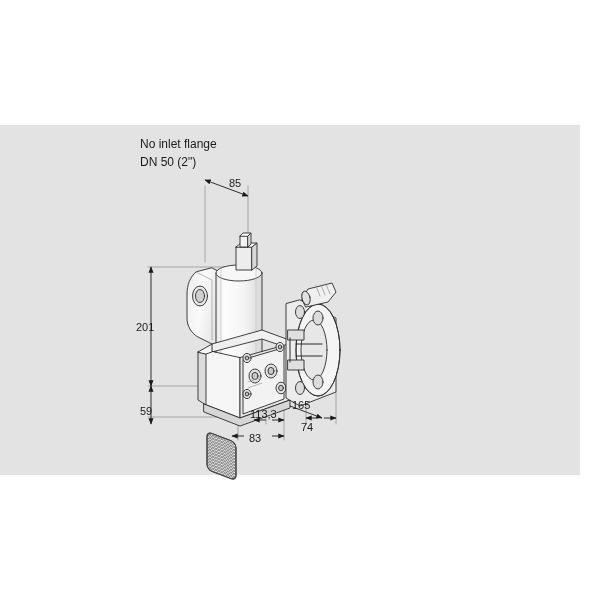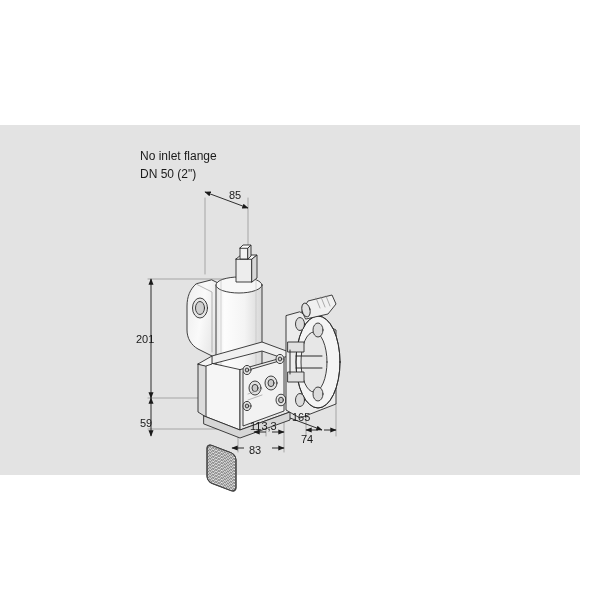--- a/index.html
+++ b/index.html
@@ -6,21 +6,21 @@
   body{
     width:600px;height:600px;background:#ffffff;
     font-family:"Liberation Sans", sans-serif;
     overflow:hidden;
   }
   #stage{position:relative;width:600px;height:600px;background:#ffffff;}
   #band{
     position:absolute;left:0;top:125px;width:580px;height:350px;
     background:#e3e3e3;
   }
-  #svgwrap{position:absolute;left:0;top:12px;width:600px;height:428px;}
+  #svgwrap{position:absolute;left:0;top:0;width:600px;height:428px;}
   svg{display:block;}
   .dimtext{
     font-family:"Liberation Sans", sans-serif;
     font-size:11px;fill:#1a1a1a;
   }
   .labeltext{
     font-family:"Liberation Sans", sans-serif;
     font-size:12px;fill:#1a1a1a;
   }
 </style>

